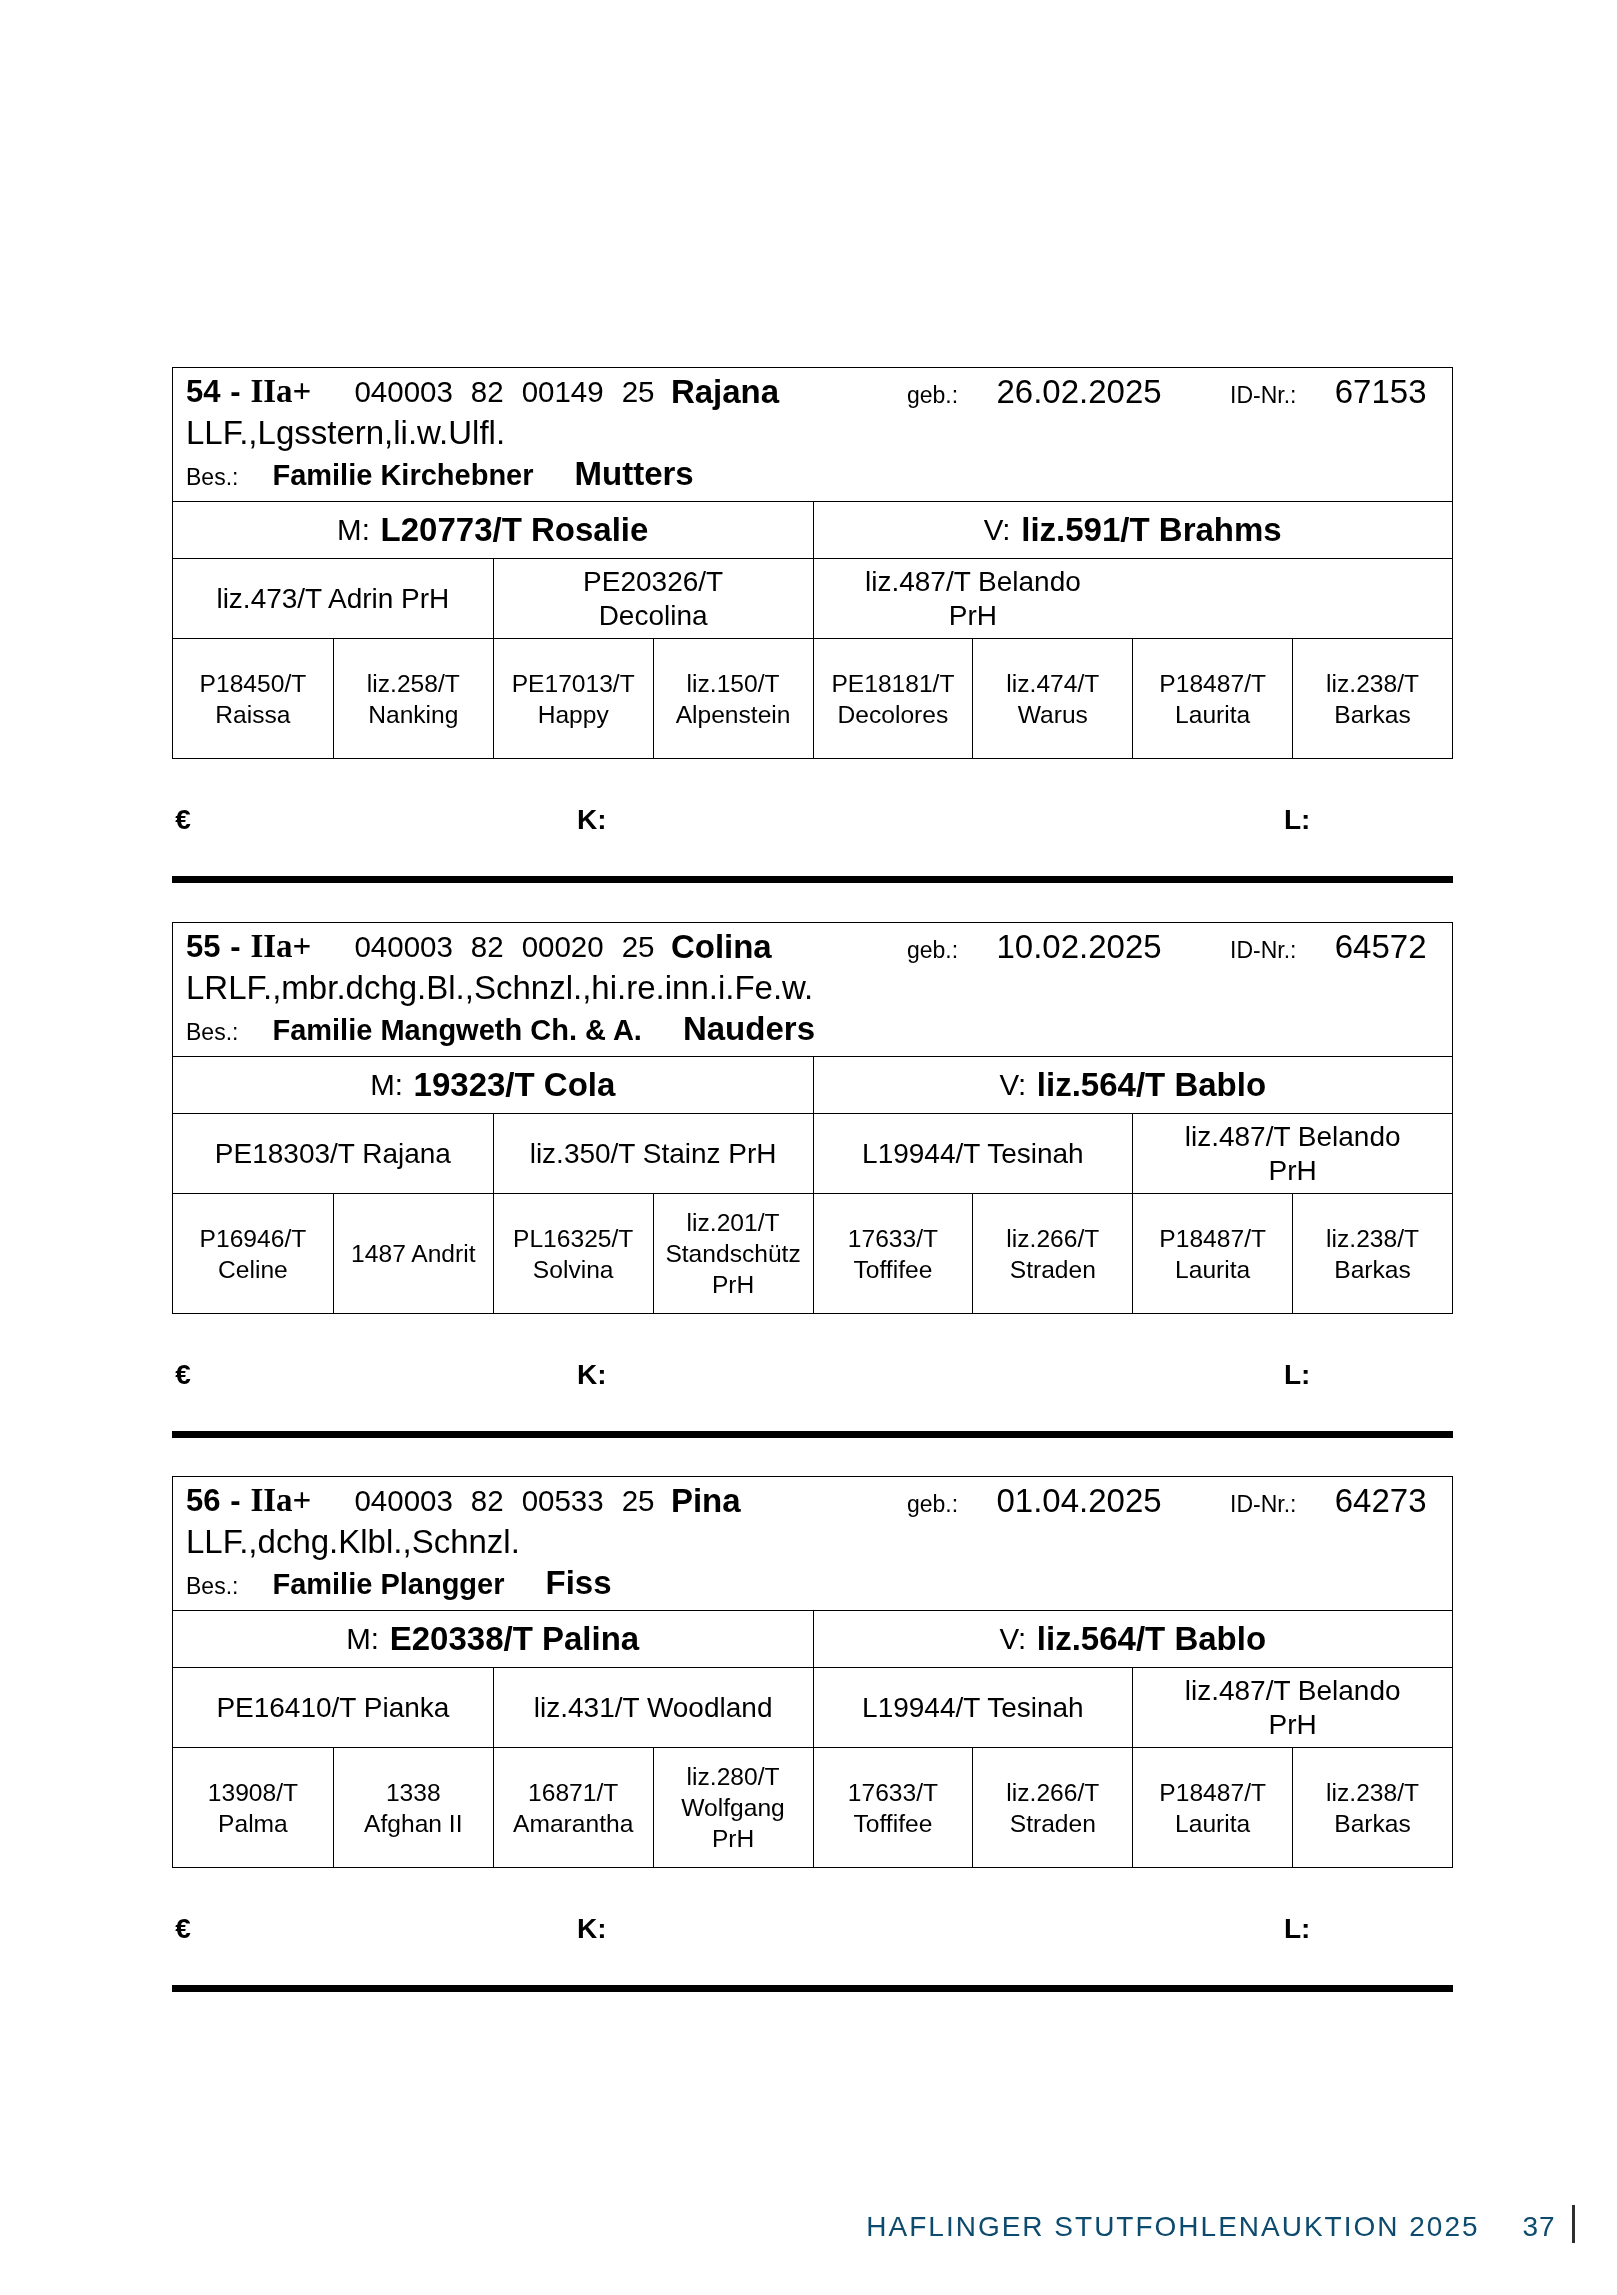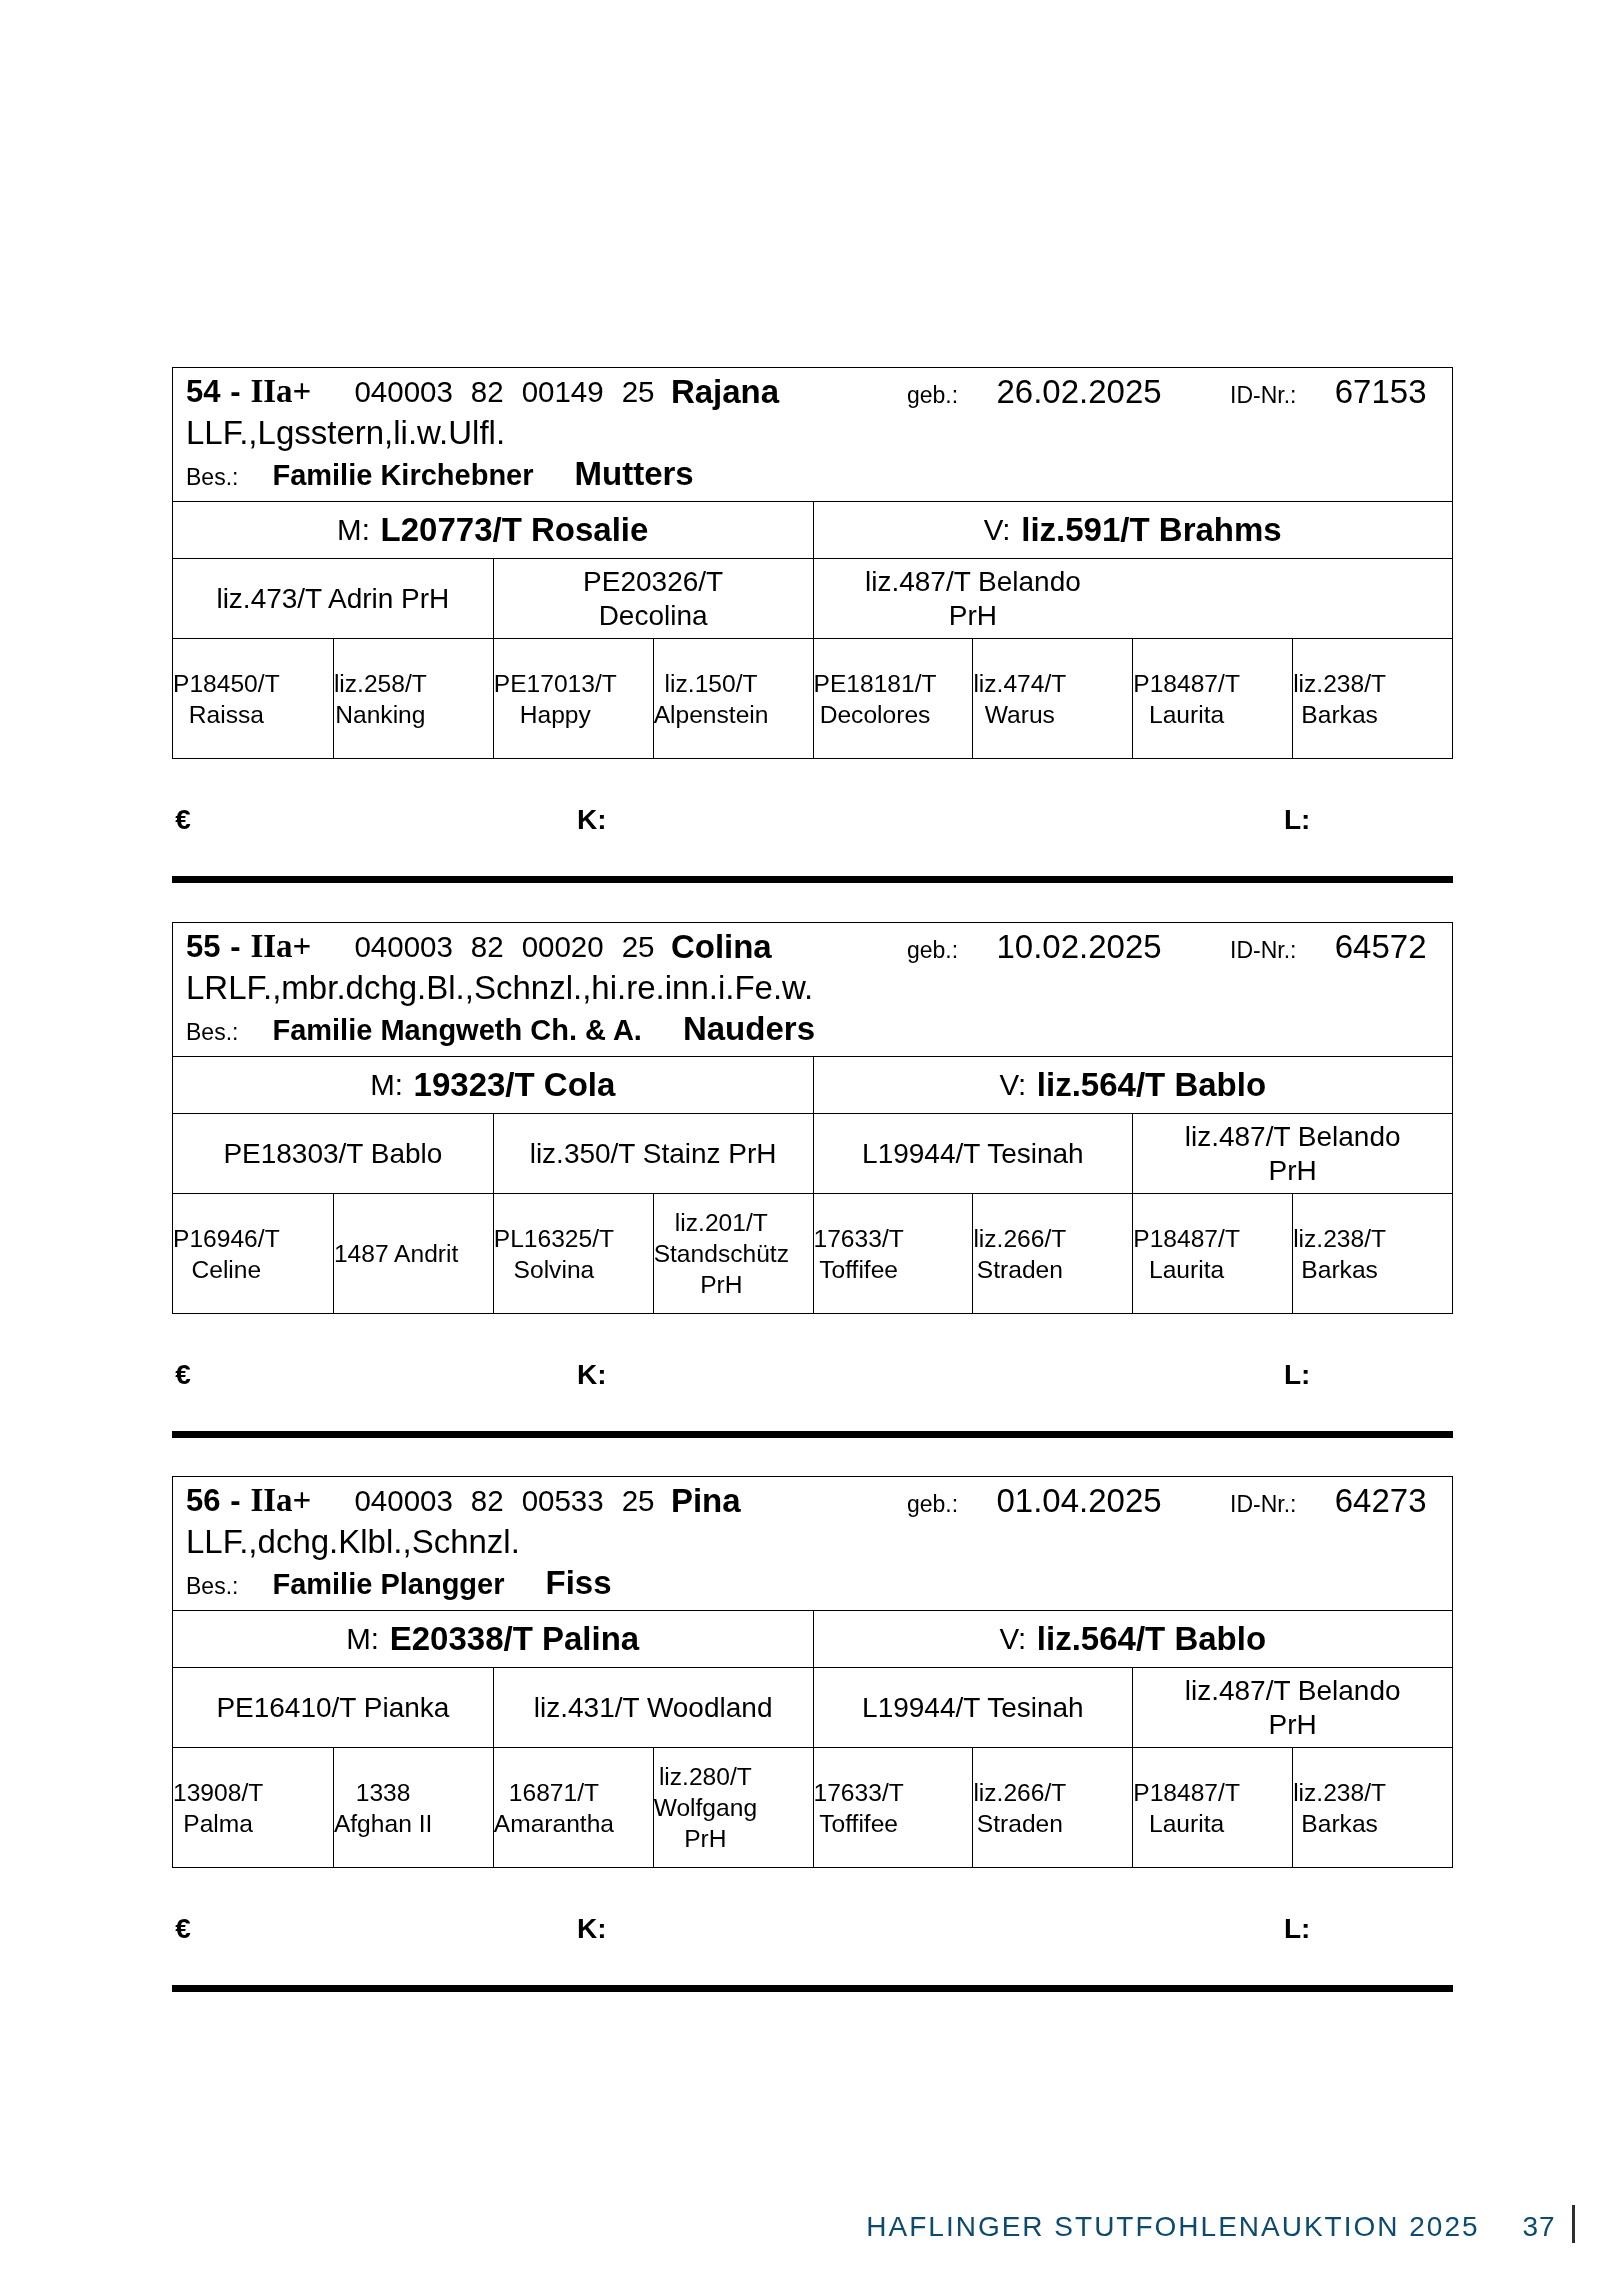--- a/index.html
+++ b/index.html
@@ -38,21 +38,21 @@
   .mv-cell + .mv-cell{border-left:1.6px solid #000;}
   .mv-label{font-size:29.5px;margin-right:10.7px;}
   .mv-name{font-weight:bold;font-size:33px;}
 
   .row-gp{display:grid;grid-template-columns:repeat(4,1fr);height:79px;border-bottom:1.6px solid #000;}
   .gp-cell{display:flex;align-items:center;justify-content:center;text-align:center;}
   .gp-cell + .gp-cell{border-left:1.6px solid #000;}
   .gp-cell .lines{font-size:28px;line-height:34px;}
 
   .row-ggp{display:grid;grid-template-columns:repeat(8,1fr);height:119px;}
-  .ggp-cell{display:flex;align-items:center;text-align:center;}
+  .ggp-cell{display:flex;align-items:center;justify-content:center;text-align:center;}
   .ggp-cell + .ggp-cell{border-left:1.6px solid #000;}
   .ggp-cell .lines{font-size:24.6px;line-height:31px;}
 
   .fees{position:relative;height:36px;margin-top:43px;font-weight:bold;font-size:28px;line-height:36px;}
   .fee-euro{position:absolute;left:3.3px;}
   .fee-k{position:absolute;left:405px;}
   .fee-l{position:absolute;left:1112px;}
   .rule{margin-top:38px;height:6.6px;background:#000;}
 
   .footer{position:absolute;top:2205px;right:43px;display:flex;align-items:flex-end;
@@ -174,21 +174,21 @@
         <span class="mv-label">M:</span>
         <span class="mv-name">19323/T Cola</span>
       </div>
       <div class="mv-cell">
         <span class="mv-label">V:</span>
         <span class="mv-name">liz.564/T Bablo</span>
       </div>
     </div>
     <div class="row-gp">
       <div class="gp-cell">
-          <span class="lines">PE18303/T Bablo</span>
+          <span class="lines">PE18303/T Rajana</span>
         </div>
       <div class="gp-cell">
           <span class="lines">liz.350/T Stainz PrH</span>
         </div>
       <div class="gp-cell">
           <span class="lines">L19944/T Tesinah</span>
         </div>
       <div class="gp-cell">
           <span class="lines">liz.487/T Belando<br>PrH</span>
         </div>

